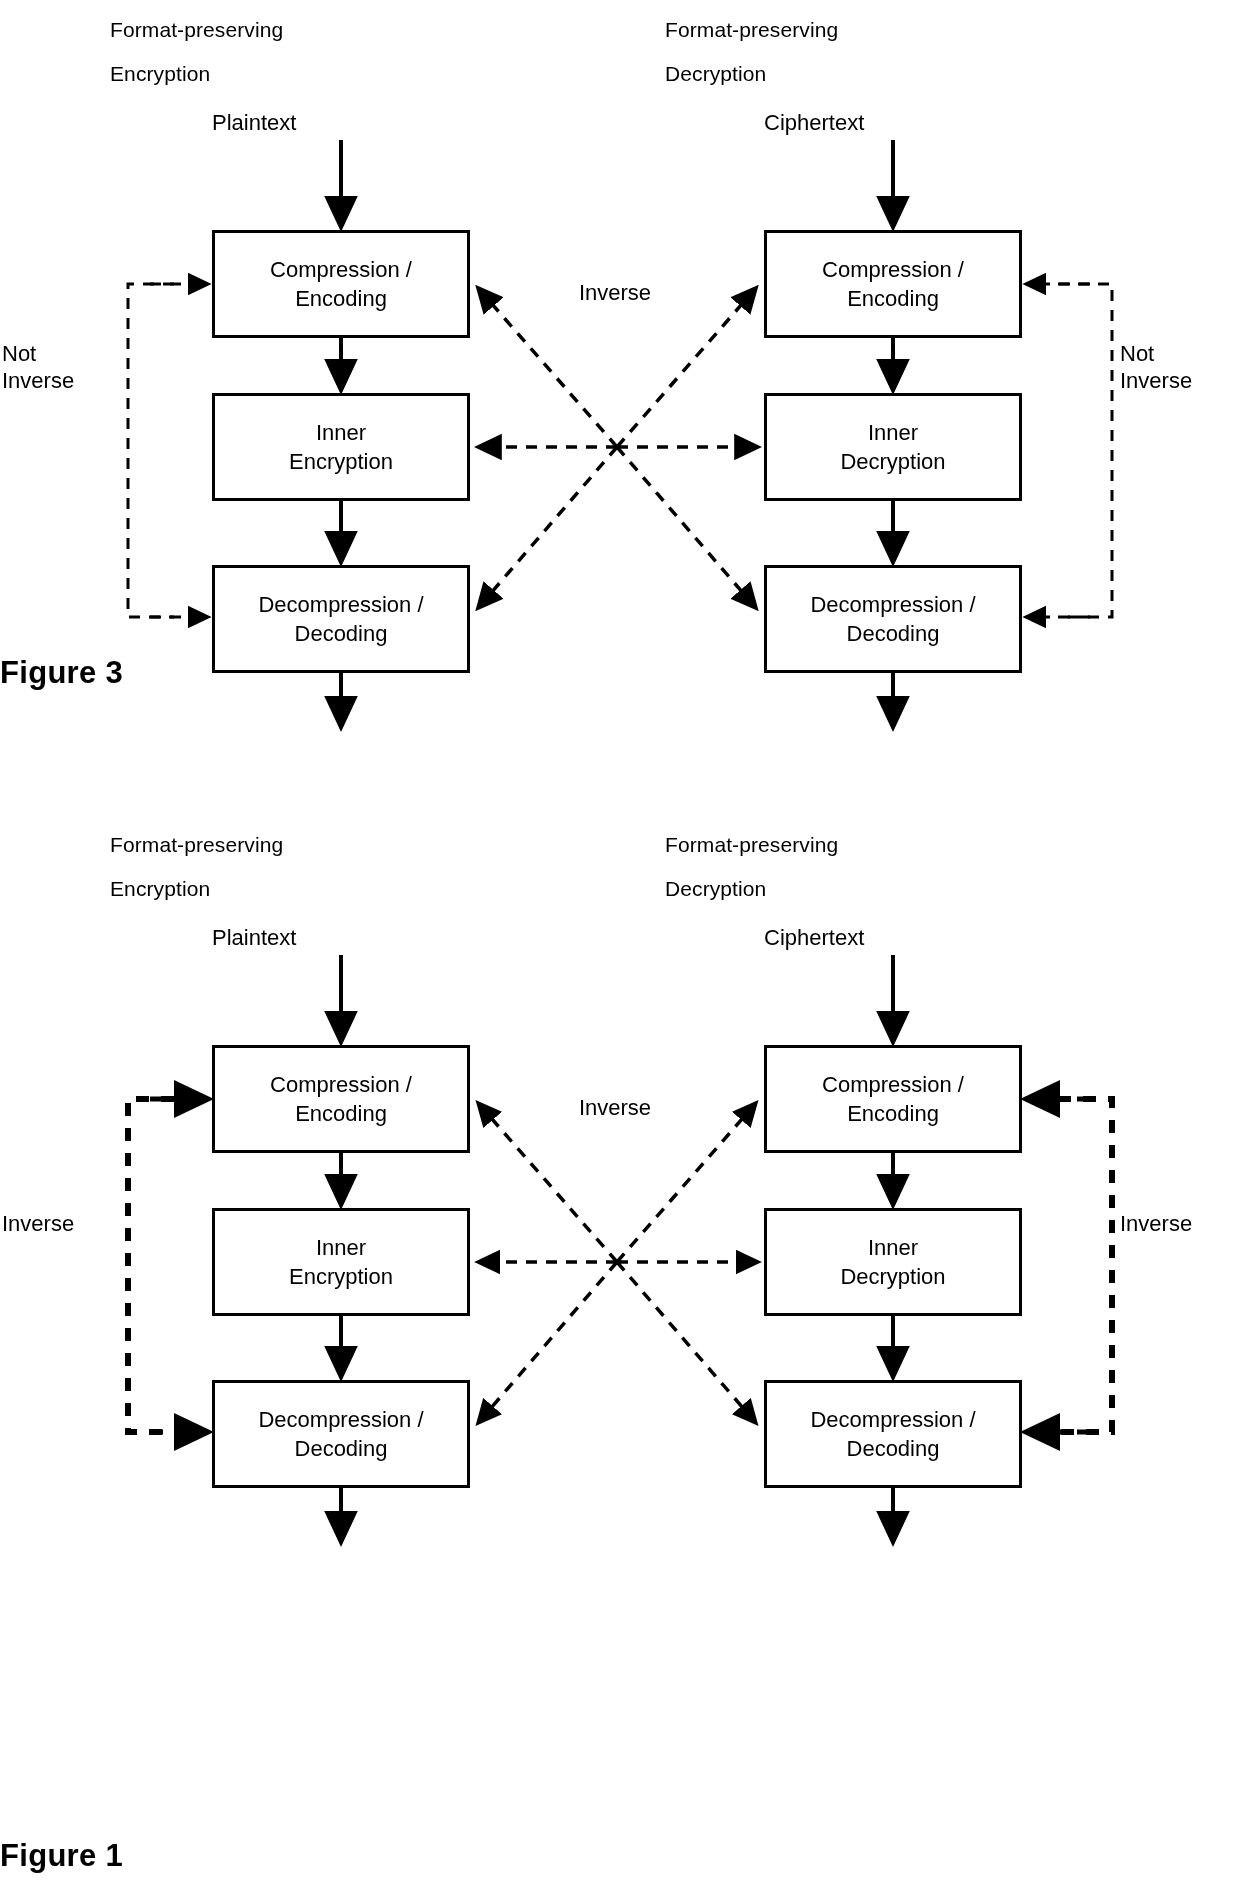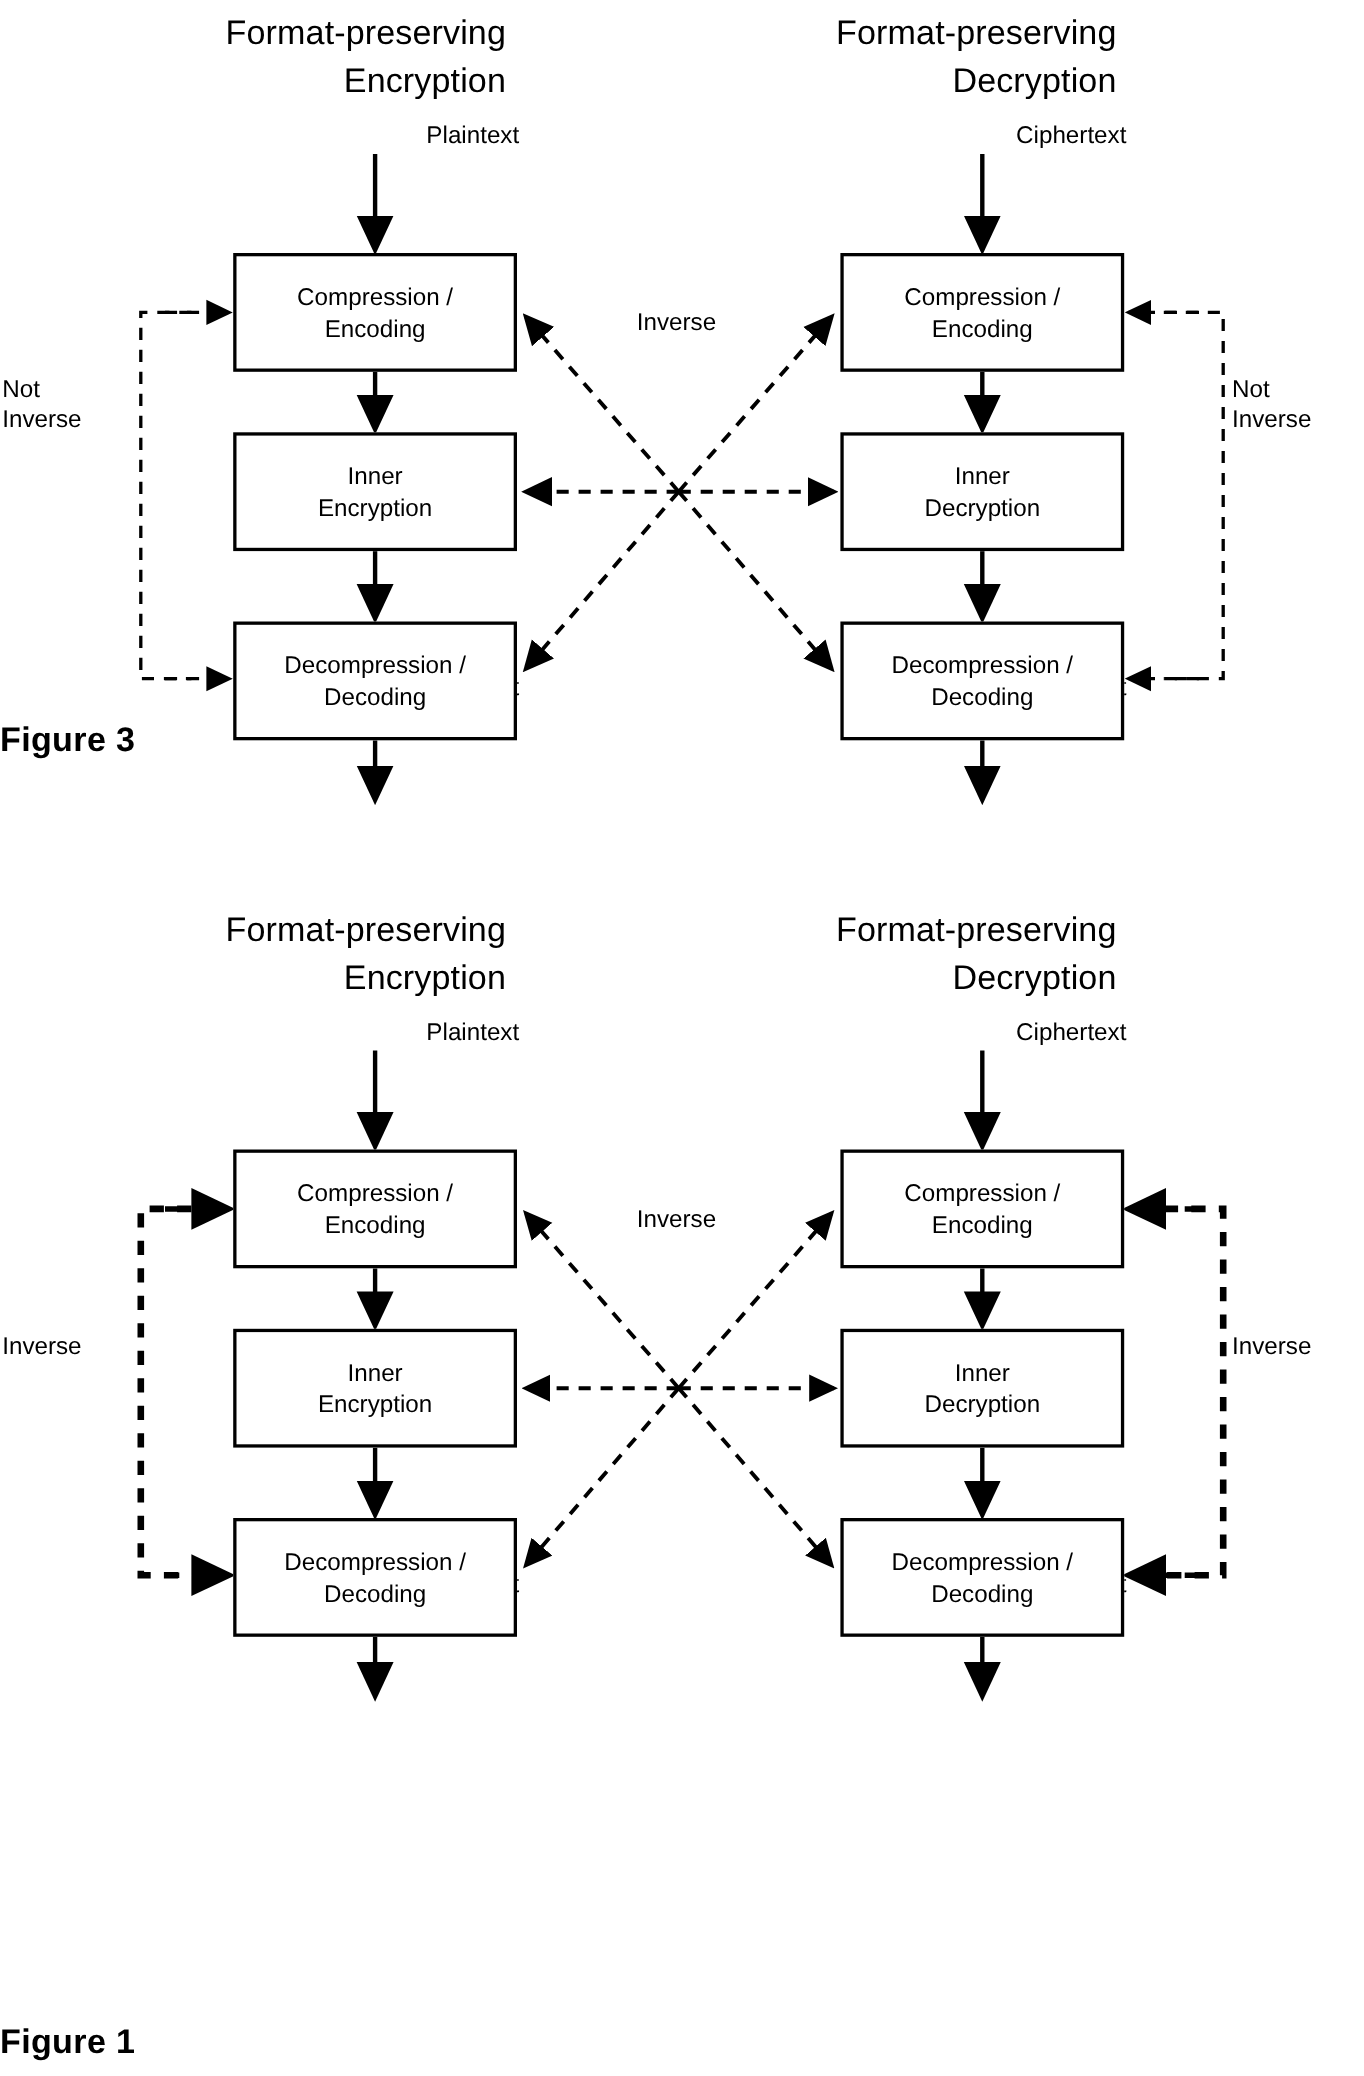--- a/index.html
+++ b/index.html
@@ -27,33 +27,33 @@
   .svg-layer {
     position: absolute;
     left: 0;
     top: 0;
     width: 1240px;
     pointer-events: none;
   }
 
   .col-title {
     position: absolute;
-    text-align: right;
-    font-size: 31px;
+    text-align: left;
+    font-size: 21px;
     line-height: 44px;
     letter-spacing: 0.1px;
     white-space: pre-line;
     font-weight: 400;
   }
   .col-title.enc { left: 110px; width: 350px; top: 8px; }
   .col-title.dec { left: 665px; width: 350px; top: 8px; }
 
   .endpoint-label {
     position: absolute;
-    text-align: right;
+    text-align: left;
     font-size: 22px;
     line-height: 26px;
     width: 260px;
   }
   .endpoint-label.top-left   { left: 212px; top: 110px; }
   .endpoint-label.top-right  { left: 764px; top: 110px; }
   .endpoint-label.bot-left   { left: 212px; top: 612px; }
   .endpoint-label.bot-right  { left: 764px; top: 612px; }
 
   .proc-box {

